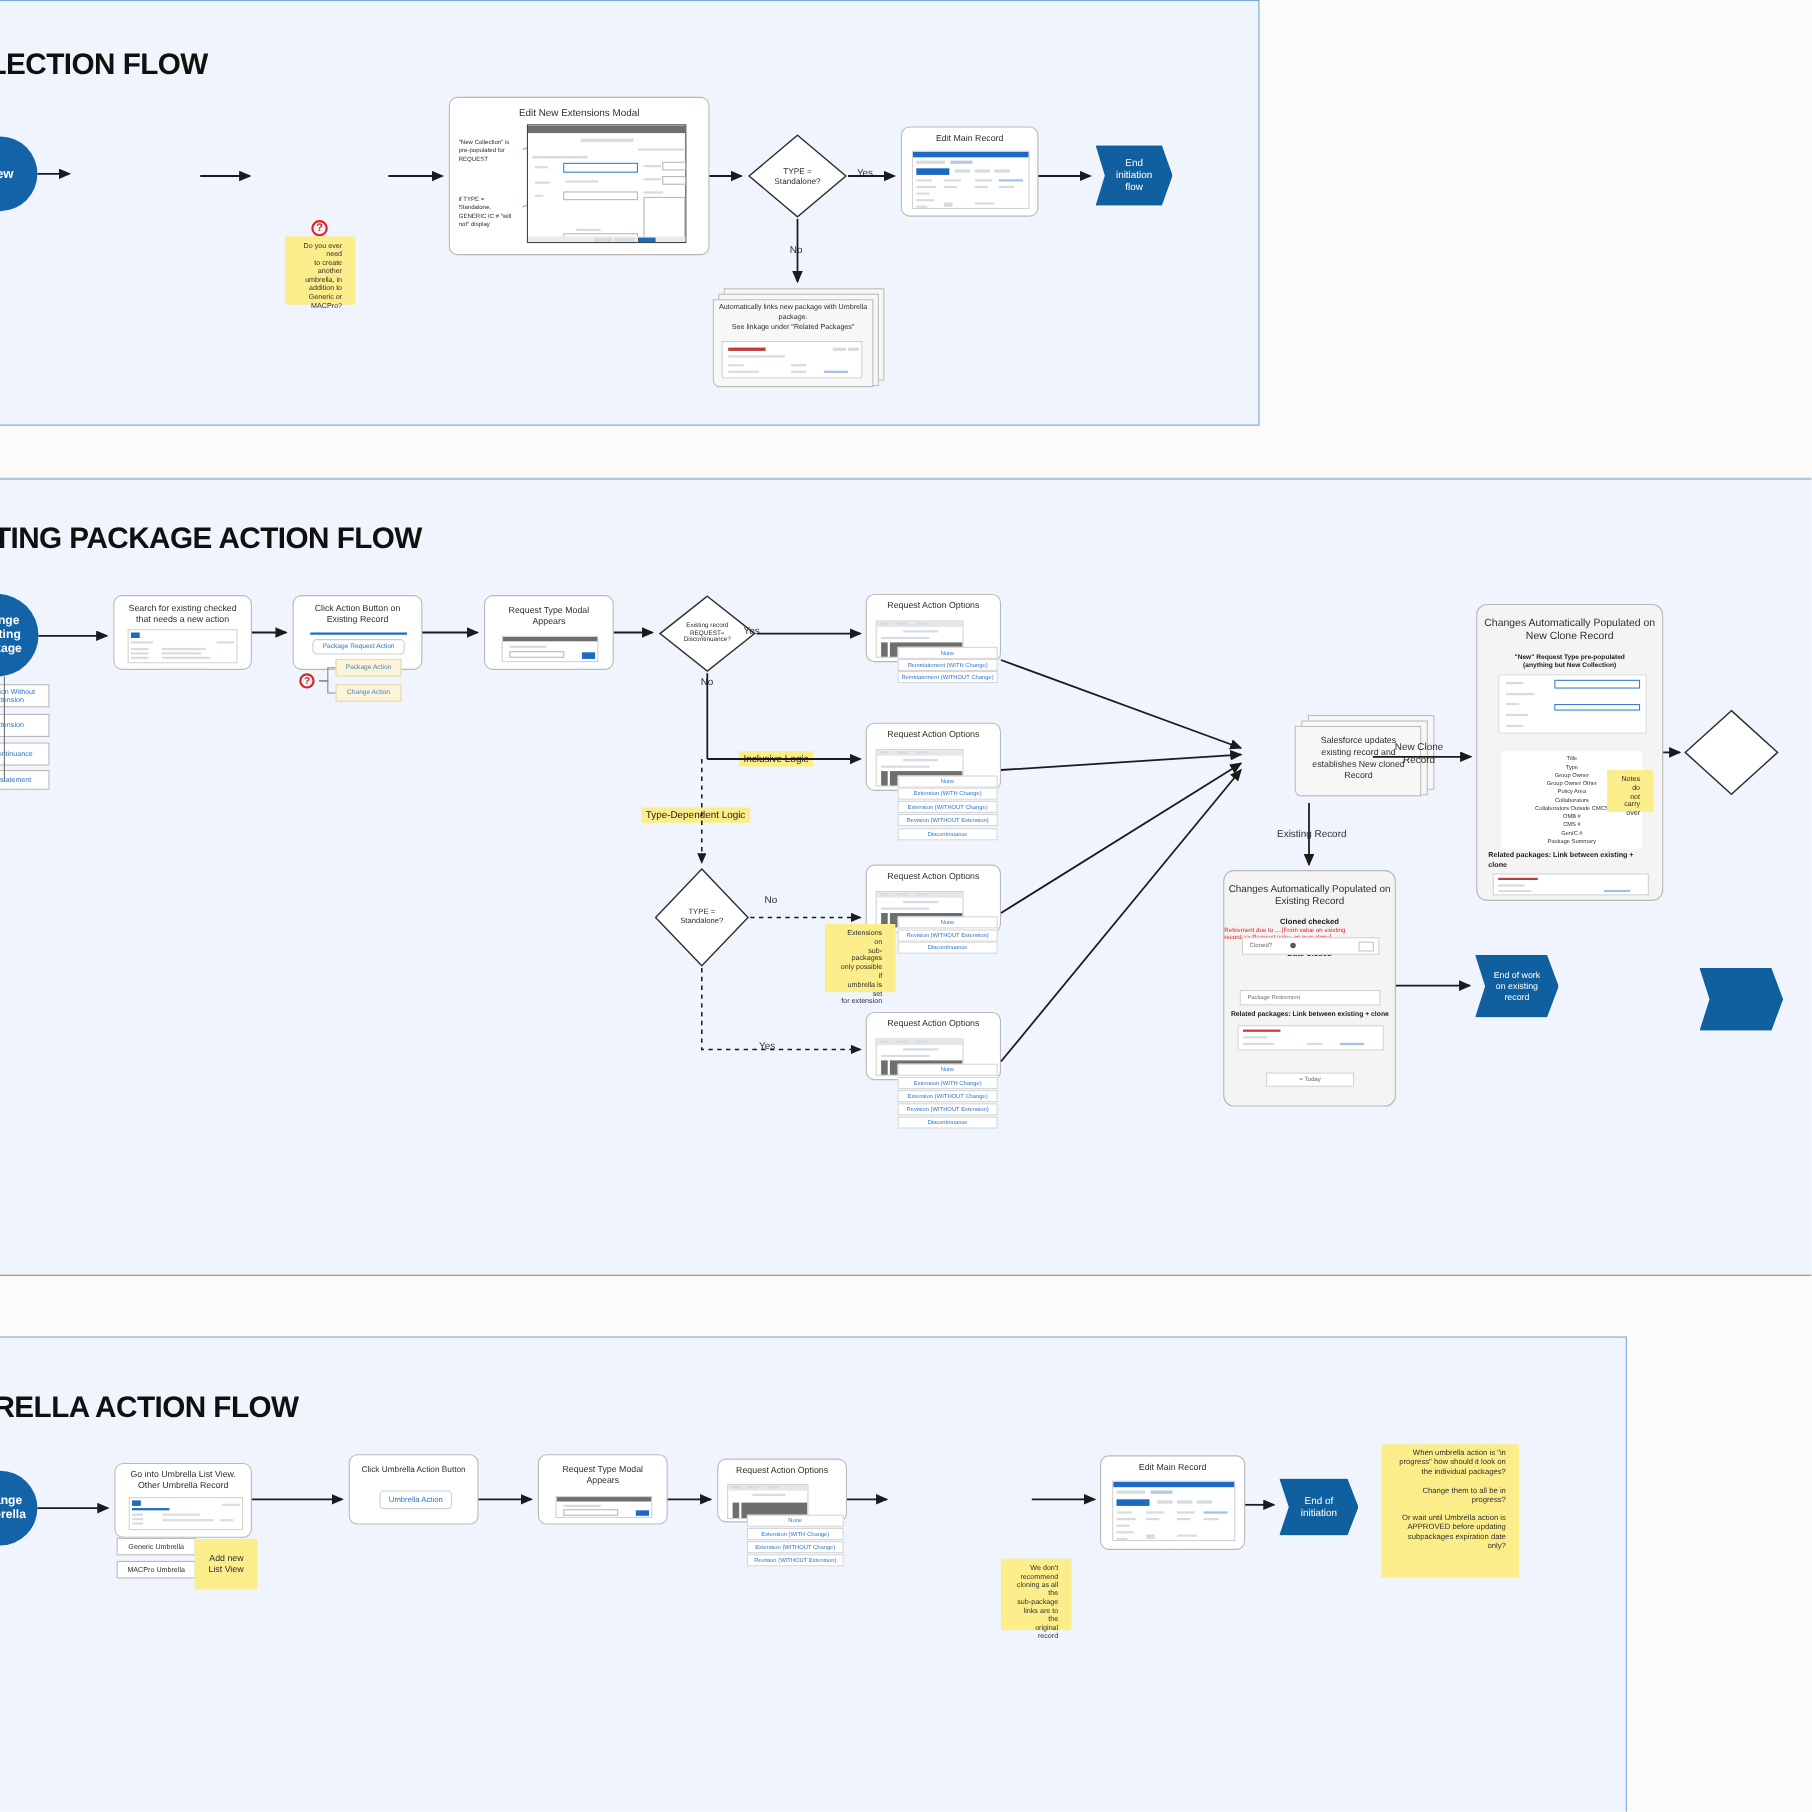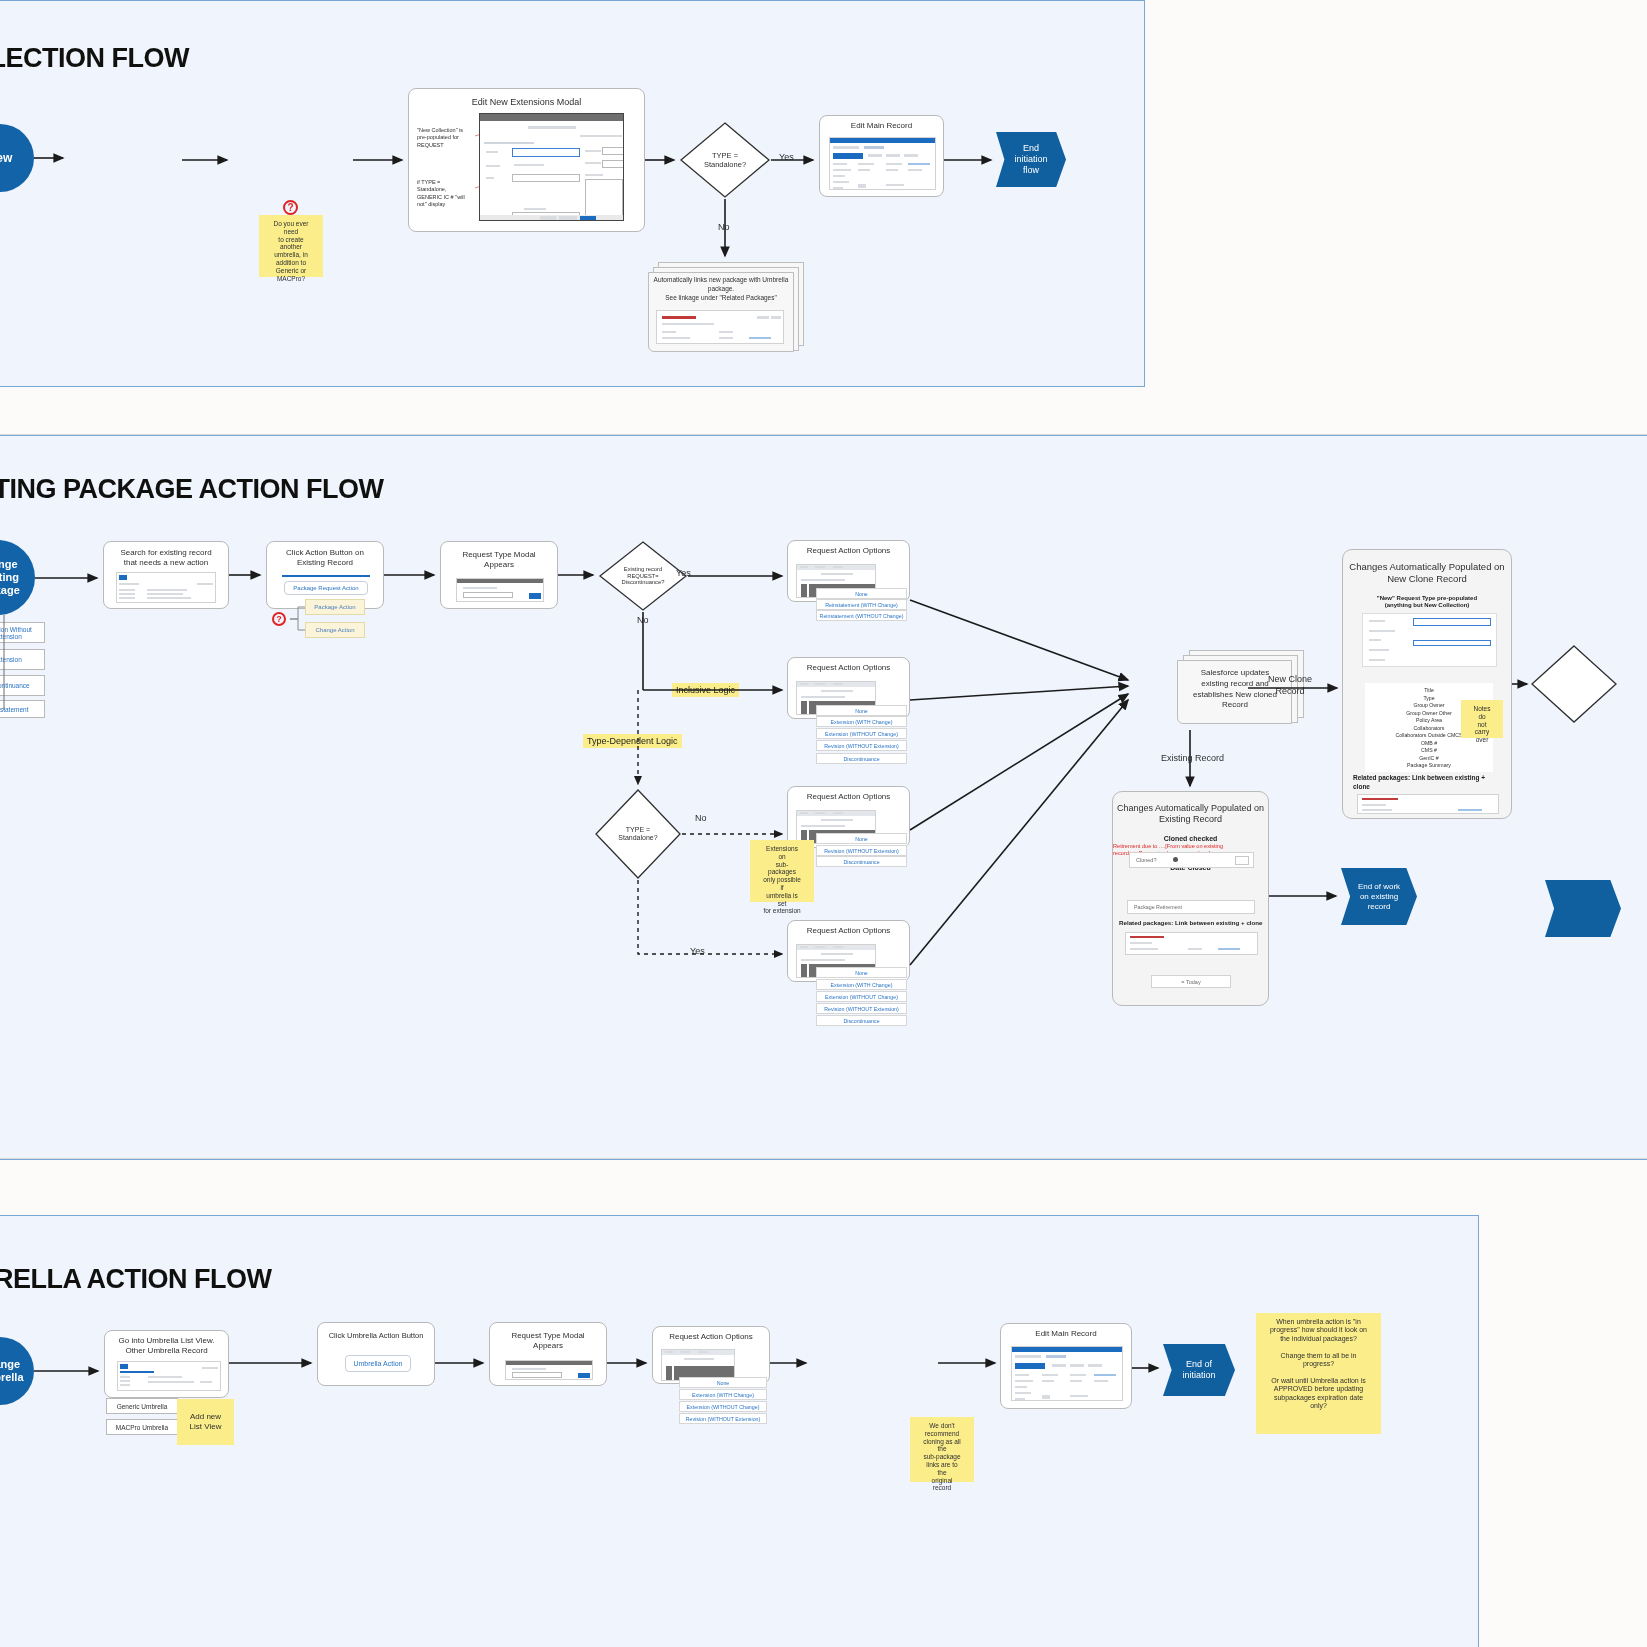--- a/index.html
+++ b/index.html
@@ -7,21 +7,21 @@
   #canvas{position:relative;width:1647px;height:1647px;overflow:hidden;background:#fcfbf9;}
   .section{position:absolute;background:#eff4fd;border:1px solid #7ba7d7;}
   .sec-title{position:absolute;font-weight:bold;color:#10100f;letter-spacing:-0.5px;white-space:nowrap;}
   .node{position:absolute;background:#ffffff;border:1px solid #b9b9b9;border-radius:8px;box-sizing:border-box;}
   .node .cap{text-align:center;color:#2f2f2f;padding-top:6px;line-height:1.25;}
   .circle{position:absolute;border-radius:50%;background:#1263a8;color:#fff;display:flex;align-items:center;justify-content:center;text-align:center;font-weight:bold;line-height:1.2;}
   .diamond{position:absolute;}
   .diamond .lbl{position:absolute;inset:0;display:flex;align-items:center;justify-content:center;text-align:center;color:#2f2f2f;line-height:1.2;}
   .chev{position:absolute;background:#10609f;color:#fff;display:flex;align-items:center;justify-content:center;text-align:center;line-height:1.25;
         clip-path:polygon(0 0, 86% 0, 100% 50%, 86% 100%, 0 100%, 12% 50%);}
-  .sticky{position:absolute;background:#fbee8a;color:#2f2f2f;text-align:center;line-height:1.2;padding:5px 12px;box-sizing:border-box;}
+  .sticky{position:absolute;background:#fbee8a;color:#2f2f2f;text-align:right;line-height:1.2;padding:5px 12px;box-sizing:border-box;}
   .hl{position:absolute;background:#fbee8a;color:#1b1b1b;padding:2px 4px;white-space:nowrap;}
   .elbl{position:absolute;color:#2f2f2f;background:transparent;white-space:nowrap;}
   .docstack{position:absolute;}
   .docstack .sheet{position:absolute;background:#f7f7f7;border:1px solid #bdbdbd;box-sizing:border-box;}
   .mini{position:absolute;background:#fff;border:1px solid #d2d2d2;overflow:hidden;box-sizing:border-box;}
   .mini .bar{position:absolute;background:#e3e6ea;}
   .mini .bluebar{position:absolute;background:#1b6bc0;}
   .mini .ln{position:absolute;background:#d8dce1;}
   .mini .lnk{position:absolute;background:#9fc2e8;}
   .mini .gray{position:absolute;background:#6e6e6e;}
@@ -167,21 +167,21 @@
   <div class="circle" style="left:-40px;top:540px;width:75px;height:75px;font-size:11px;white-space:pre-line;">Change
 Existing
 Package</div>
 
   <div class="lbox" style="left:-30px;top:622px;width:75px;height:21px;font-size:6.5px;">Revision Without Extension</div>
   <div class="lbox" style="left:-30px;top:649px;width:75px;height:21px;font-size:6.5px;">Extension</div>
   <div class="lbox" style="left:-30px;top:675px;width:75px;height:21px;font-size:6.5px;">Discontinuance</div>
   <div class="lbox" style="left:-30px;top:700px;width:75px;height:18px;font-size:6.5px;">Reinstatement</div>
 
   <div class="node" style="left:103px;top:541px;width:126px;height:68px;">
-    <div class="cap" style="font-size:8px;white-space:pre-line;padding-top:6px;">Search for existing record
+    <div class="cap" style="font-size:8px;white-space:pre-line;padding-top:6px;">Search for existing checked
 that needs a new action</div>
     <div class="mini" style="left:12px;top:30px;width:100px;height:31px;">
       <div class="bluebar" style="left:2px;top:2px;width:8px;height:5px;"></div>
       <div class="ln" style="left:2px;top:10px;width:20px;height:2px;"></div>
       <div class="ln" style="left:2px;top:16px;width:16px;height:1.5px;"></div>
       <div class="ln" style="left:2px;top:20px;width:16px;height:1.5px;"></div>
       <div class="ln" style="left:2px;top:24px;width:16px;height:1.5px;"></div>
       <div class="ln" style="left:30px;top:16px;width:40px;height:1.5px;"></div>
       <div class="ln" style="left:30px;top:20px;width:36px;height:1.5px;"></div>
       <div class="ln" style="left:30px;top:24px;width:44px;height:1.5px;"></div>

